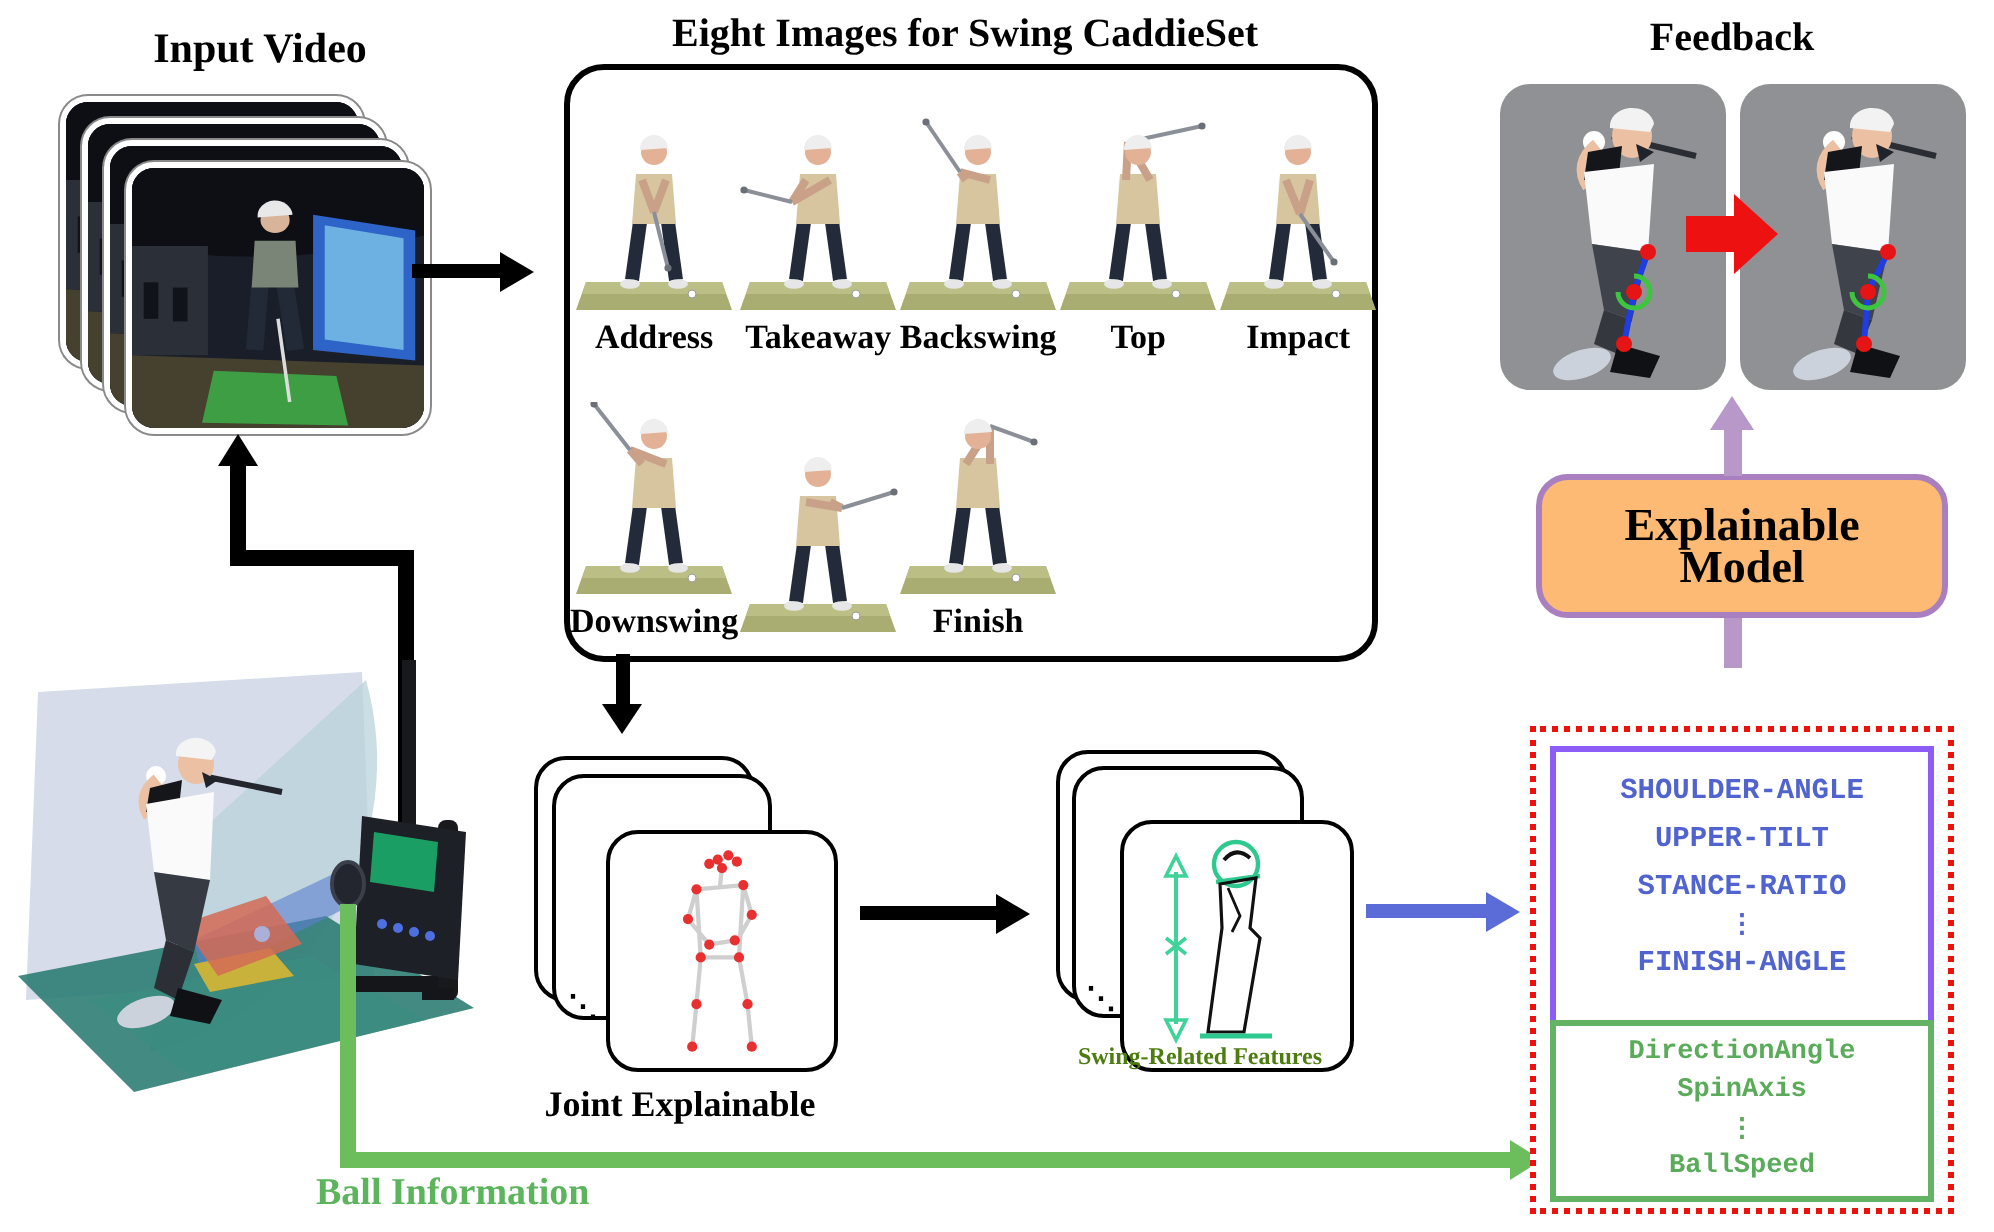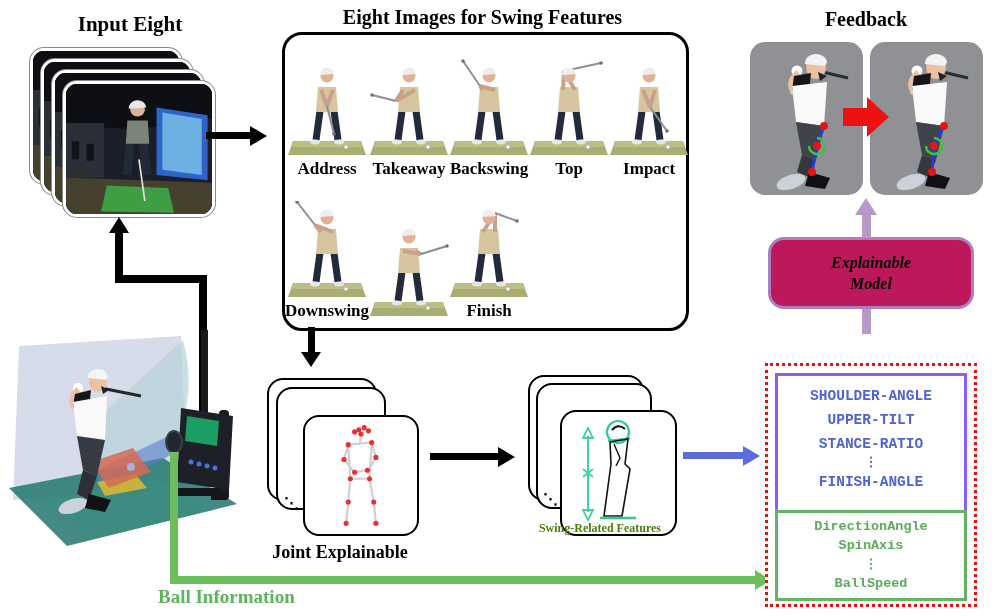--- a/index.html
+++ b/index.html
@@ -37,44 +37,44 @@
            border:3.5px dotted #ea120b;background:#fff;}
   .feat-box{position:absolute;left:7px;width:186px;background:#fff;text-align:center;
             font-family:"Liberation Mono",monospace;font-weight:bold;}
   .feat-blue{top:7px;height:130px;border:3px solid #8b5cf6;color:#5163ce;font-size:14.5px;padding-top:8px;}
   .feat-green{top:144px;height:81px;border:3px solid #64b264;color:#5aab5a;font-size:13.5px;padding-top:4px;}
   .feat-line{line-height:24px;}
   .feat-green .feat-line{line-height:19px;}
   .vdots{line-height:14px;font-size:13px;}
 
   
-  .exp-box{position:absolute;left:768px;top:237px;width:200px;height:66px;background:#be185d;
+  .exp-box{position:absolute;left:768px;top:237px;width:200px;height:66px;background:#fdba74;
            border:3.5px solid #a97fc0;border-radius:16px;display:flex;flex-direction:column;
-           align-items:center;justify-content:center;font-weight:bold;font-size:16px;line-height:21px;font-style:italic;}
+           align-items:center;justify-content:center;font-weight:bold;font-size:23px;line-height:21px;}
   .pline{position:absolute;background:#b897c9;}
   .ptri{position:absolute;width:0;height:0;border-left:11px solid transparent;
         border-right:11px solid transparent;border-bottom:17px solid #b897c9;}
 
   
   .fb-panel{position:absolute;top:42px;width:113px;height:153px;border-radius:15px;background:#8f9194;overflow:hidden;}
   .fb-panel svg{width:100%;height:100%;display:block;}
 
   
   .gline{position:absolute;background:#6cbd5b;}
   .gtri{position:absolute;width:0;height:0;border-top:10px solid transparent;
         border-bottom:10px solid transparent;border-left:16px solid #6cbd5b;}
 
   .illu{position:absolute;left:5px;top:330px;width:250px;height:252px;}
 </style>
 </head>
 <body>
 
 <div class="canvas">
 
-  <div class="lbl" style="left:40px;top:12px;width:180px;font-size:21px;">Input Eight</div>
+  <div class="lbl" style="left:40px;top:12px;width:180px;font-size:21px;">Input Video</div>
   <div>
     <div class="vid-card vid-scene" style="left:30px;top:48px;">
         <svg viewBox="0 0 100 100" preserveAspectRatio="none" xmlns="http://www.w3.org/2000/svg">
   <rect width="100" height="100" fill="#1a1e28"></rect>
   <path d="M0,0 h100 v26 q-50,14 -100,4 z" fill="#0d0f15"></path>
   <rect x="0" y="30" width="26" height="42" fill="#2a2f38"></rect>
   <rect x="4" y="44" width="5" height="14" fill="#11131a"></rect>
           <rect x="14" y="46" width="5" height="13" fill="#11131a"></rect>
   <polygon points="62,18 97,24 97,74 62,70" fill="#2e63c8"></polygon>
   <polygon points="66,22 93,27 93,70 66,66" fill="#7cc4e8" opacity="0.8"></polygon>
@@ -148,21 +148,21 @@
   </div>
 
   <div class="hline" style="left:206px;top:132px;width:44px;height:7px;"></div>
   <div class="tri right" style="left:250px;top:126px;"></div>
 
   <div class="vline" style="left:199px;top:278px;width:8px;height:142px;"></div>
   <div class="hline" style="left:115px;top:275px;width:92px;height:8px;"></div>
   <div class="vline" style="left:115px;top:233px;width:8px;height:45px;"></div>
   <div class="tri up" style="left:109px;top:217px;"></div>
 
-  <div class="lbl" style="left:282px;top:6px;width:401px;font-size:20px;">Eight Images for Swing Features</div>
+  <div class="lbl" style="left:282px;top:6px;width:401px;font-size:20px;">Eight Images for Swing CaddieSet</div>
   <div class="seq-box"></div>
   <div class="seq-grid">
     <div class="seq-cell">
       <span class="seq-fig">
           <svg viewBox="0 0 80 100" xmlns="http://www.w3.org/2000/svg">
     <polygon points="6,82 74,82 79,96 1,96" fill="#a9ad72"></polygon>
     <polygon points="6,82 74,82 76,88 4,88" fill="#bcbf85"></polygon>
     <circle cx="59" cy="88" r="2" fill="#fff" stroke="#999" stroke-width="0.5"></circle>
     <line x1="33" y1="52" x2="29" y2="81" stroke="#232b3a" stroke-width="7"></line>
     <line x1="47" y1="52" x2="51" y2="81" stroke="#232b3a" stroke-width="7"></line>

